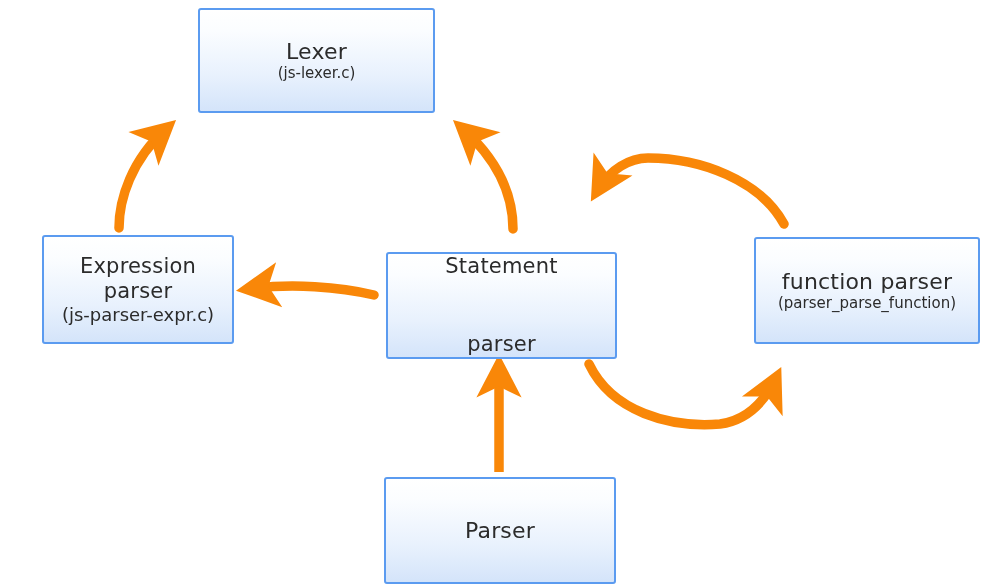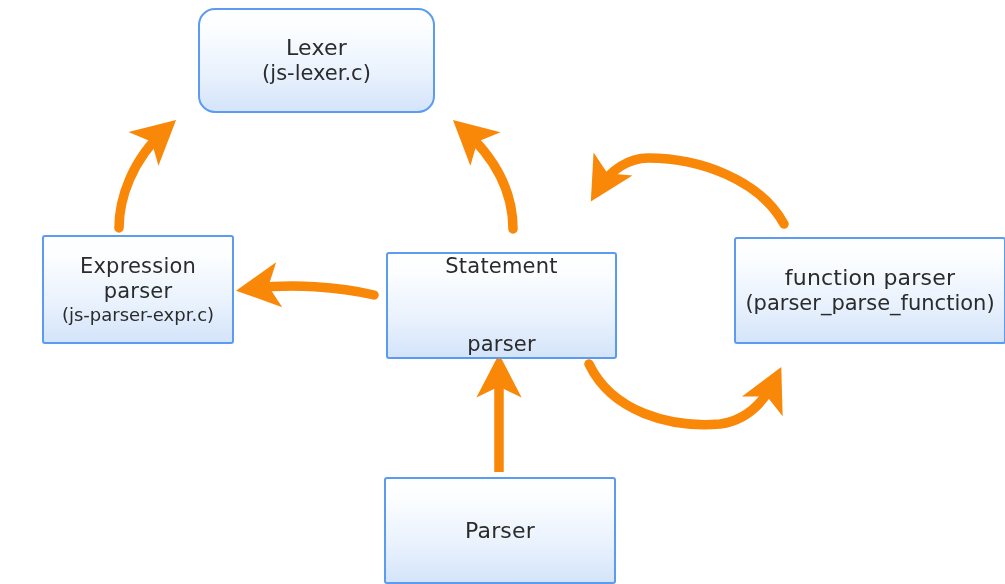--- a/index.html
+++ b/index.html
@@ -44,33 +44,33 @@
   }
   .title {
     font-size: 22px;
     letter-spacing: 0.2px;
     white-space: nowrap;
   }
   .title.small {
     font-size: 21px;
   }
   .sub {
-    font-size: 21px;
+    font-size: 15px;
     letter-spacing: 0px;
     white-space: nowrap;
   }
   .sub.tight {
     font-size: 18px;
   }
 
   
-  #node-lexer        { left: 198px; top: 8px;   width: 237px; height: 105px; border-radius: 17px; }
+  #node-lexer        { left: 198px; top: 8px;   width: 237px; height: 105px; }
   #node-expression   { left: 10px;  top: 235px; width: 192px; height: 109px; margin-left: 32px; }
   #node-statement    { left: 386px; top: 252px; width: 231px; height: 107px; justify-content: space-between; }
-  #node-function     { left: 734px; top: 237px; width: 272px; height: 107px; }
+  #node-function     { left: 754px; top: 237px; width: 226px; height: 107px; }
   #node-parser       { left: 384px; top: 477px; width: 232px; height: 107px; }
 </style>
 </head>
 <body>
 
 <div id="canvas">
 
   <svg id="arrows" viewBox="0 0 1005 584" width="1005" height="584" xmlns="http://www.w3.org/2000/svg">
     <defs>
       <marker id="ah" viewBox="0 0 12 12" refX="8.4" refY="6" markerWidth="5.1" markerHeight="5.1" orient="auto-start-reverse">

